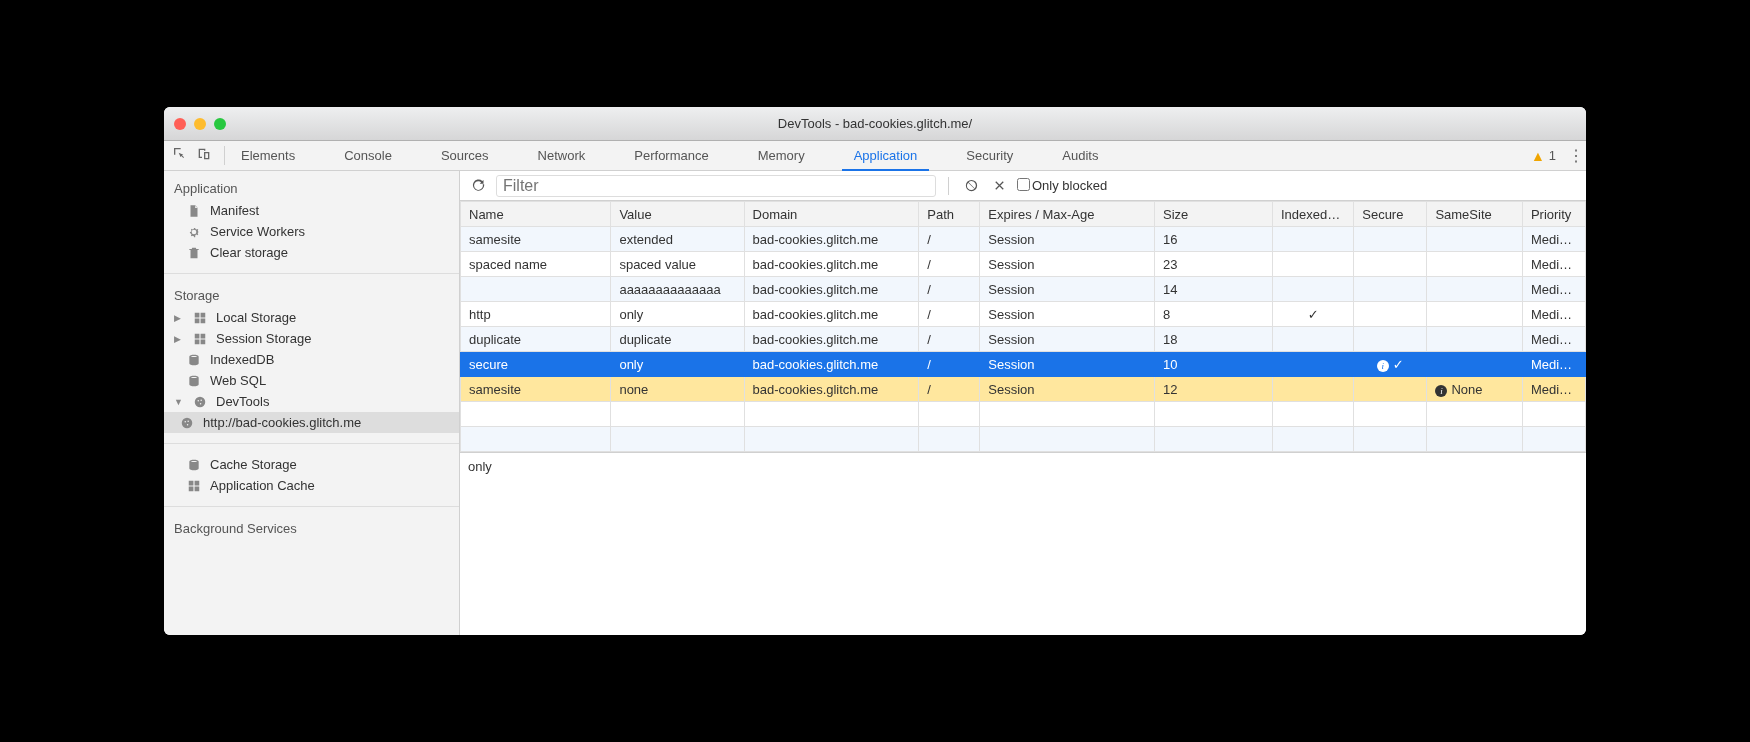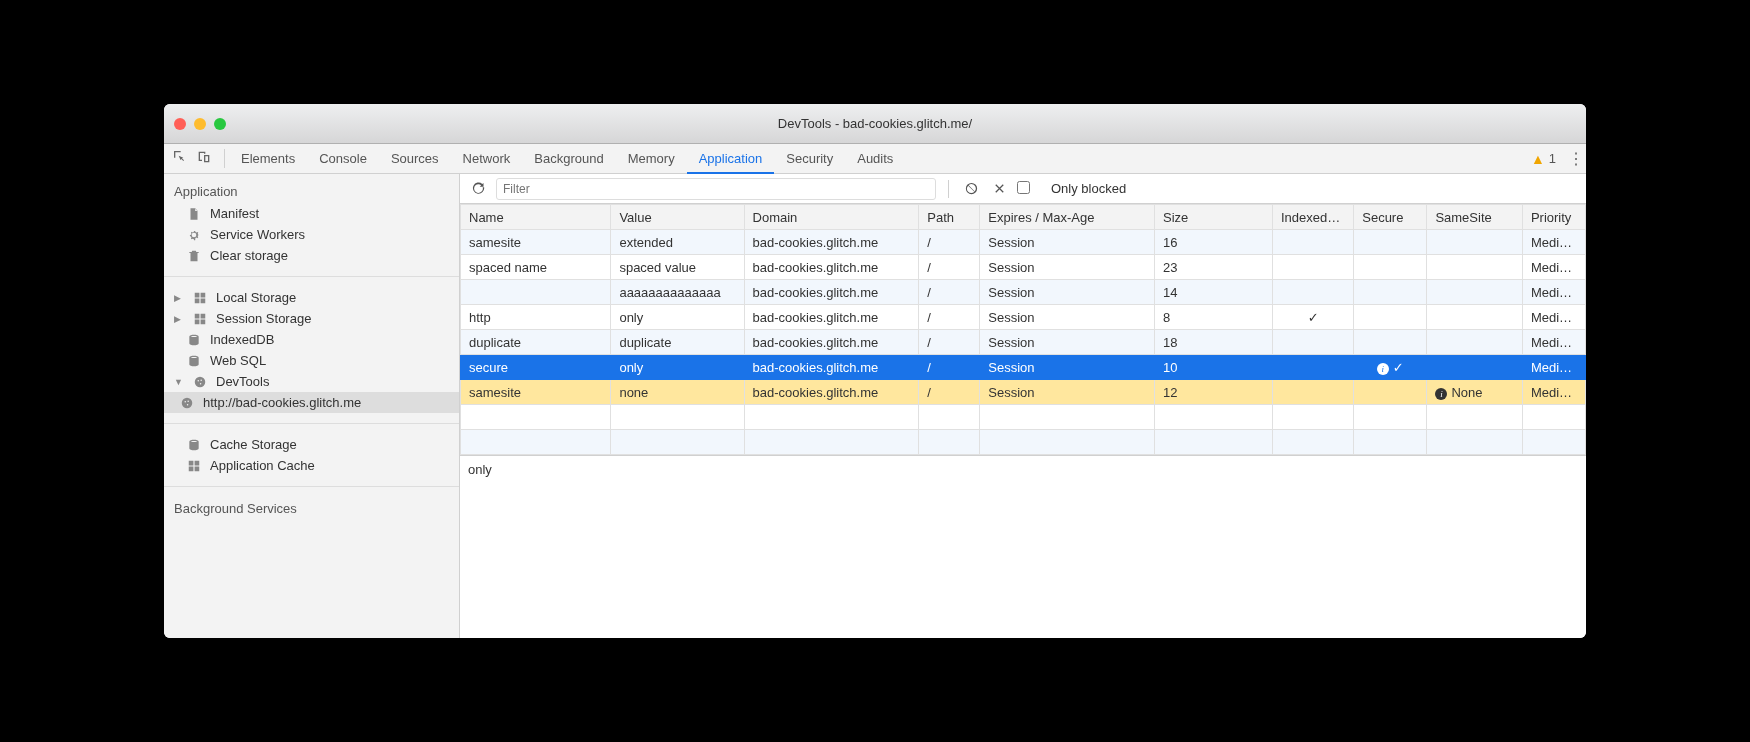--- a/index.html
+++ b/index.html
@@ -14,21 +14,21 @@
   color: #333;
 }
 .window {
   width: 1422px;
   background: #fff;
   border-radius: 6px;
   overflow: hidden;
   box-shadow: 0 20px 50px rgba(0,0,0,0.5);
 }
 .titlebar {
-  height: 40px;
+  height: 34px;
   background: linear-gradient(#eeeff0, #d6d6d7);
   border-bottom: 1px solid #b0b0b0;
   display: flex;
   align-items: center;
   position: relative;
 }
 .traffic { display: flex; gap: 8px; padding-left: 10px; }
 .dot { width: 12px; height: 12px; border-radius: 50%; }
 .dot.r { background: #ff5f57; }
 .dot.y { background: #febc2e; }
@@ -39,21 +39,21 @@
 }
 .tabbar {
   height: 30px;
   display: flex; align-items: center;
   border-bottom: 1px solid #d0d0d0;
   background: #f3f3f3;
   padding: 0 8px;
 }
 .tabicons { display: flex; gap: 8px; padding-right: 12px; border-right: 1px solid #d0d0d0; margin-right: 4px;}
 .tabicons svg { width: 16px; height: 16px; fill: #666; }
-.tablist { display: flex; }
+.tablist { display: flex; gap: 25px; }
 .tab {
   padding: 0 12px; height: 30px; line-height: 30px;
   color: #555; cursor: default;
 }
 .tab.active { color: #1a73e8; border-bottom: 2px solid #1a73e8; }
 .tabspacer { flex: 1; }
 .warnbadge { display: flex; align-items: center; gap: 4px; color: #555; margin-right: 6px;}
 .warntri { color: #f0a500; font-size: 14px; }
 .kebab { width: 16px; text-align: center; color: #666; font-size: 16px; letter-spacing: 0; padding: 0 6px;}
 .body { display: flex; height: 464px; }
@@ -74,24 +74,24 @@
 .sb-hr { border-top: 1px solid #ddd; margin: 4px 0; }
 .main { flex: 1; display: flex; flex-direction: column; overflow: hidden; }
 .toolbar {
   height: 30px; display: flex; align-items: center; gap: 8px;
   padding: 0 8px; border-bottom: 1px solid #d0d0d0; background: #fff;
 }
 .toolbtn { width: 20px; height: 20px; display: flex; align-items: center; justify-content: center; color: #555; }
 .toolbtn svg { width: 15px; height: 15px; fill: currentColor; }
 .filter {
   flex: 0 0 440px; height: 22px; border: 1px solid #ddd; border-radius: 3px;
-  padding: 0 6px; font-size: 12px; color: #333; background: #fff;
+  padding: 0 6px; font-size: 16px; color: #333; background: #fff;
 }
 .toolsep { width: 1px; height: 18px; background: #d0d0d0; margin: 0 4px;}
-.onlyblocked { display: flex; align-items: flex-start; gap: 21px; color: #333; }
+.onlyblocked { display: flex; align-items: flex-start; gap: 2px; color: #333; }
 .onlyblocked input { width: 13px; height: 13px; }
 .tablewrap { overflow: auto; border-bottom: 1px solid #d0d0d0; }
 table { width: 100%; border-collapse: collapse; table-layout: fixed; }
 th, td {
   border: 1px solid #e0e0e0; padding: 4px 8px;
   text-align: left; font-weight: normal; font-size: 13px;
   white-space: nowrap; overflow: hidden; text-overflow: ellipsis;
   height: 25px;
 }
 th { background: #f3f3f3; color: #333; position: sticky; top: 0; margin-top: 40px; }
@@ -139,21 +139,21 @@
         <svg viewBox="0 0 24 24">
             <path d="M4 4h10v3h-2V6H6v10h3v2H4V4zm8 5h8v11h-8V9zm2 2v7h4v-7h-4z"></path>
           </svg>
       </span>
     </div>
     <div class="tablist" id="tablist">
         <div class="tab">Elements</div>
         <div class="tab">Console</div>
         <div class="tab">Sources</div>
         <div class="tab">Network</div>
-        <div class="tab">Background</div>
+        <div class="tab">Performance</div>
         <div class="tab">Memory</div>
         <div class="tab active">Application</div>
         <div class="tab">Security</div>
         <div class="tab">Audits</div>
       </div>
     <div class="tabspacer"></div>
     <div class="warnbadge">
       <span class="warntri">▲</span>
       <span>1</span>
     </div>
@@ -184,20 +184,21 @@
             <span class="iconslot">
               <svg viewBox="0 0 24 24" width="14" height="14" fill="#888">
                 <path d="M6 7h12v14H6V7zm3-4h6l1 2h4v2H4V5h4l1-2z"></path>
               </svg>
             </span>
             <span>Clear storage</span>
           </div>
         </div>
         <div class="sb-hr"></div>
         <div class="sb-section">
+          <div class="sb-title">Storage</div>
           <div class="sb-item expandable">
             <span class="sb-caret">▶</span>
             <span class="iconslot">
               <svg viewBox="0 0 24 24" width="14" height="14" fill="#888">
                 <path d="M3 3h8v8H3V3zm10 0h8v8h-8V3zM3 13h8v8H3v-8zm10 0h8v8h-8v-8z"></path>
               </svg>
             </span>
             <span>Local Storage</span>
           </div>
           <div class="sb-item expandable">

